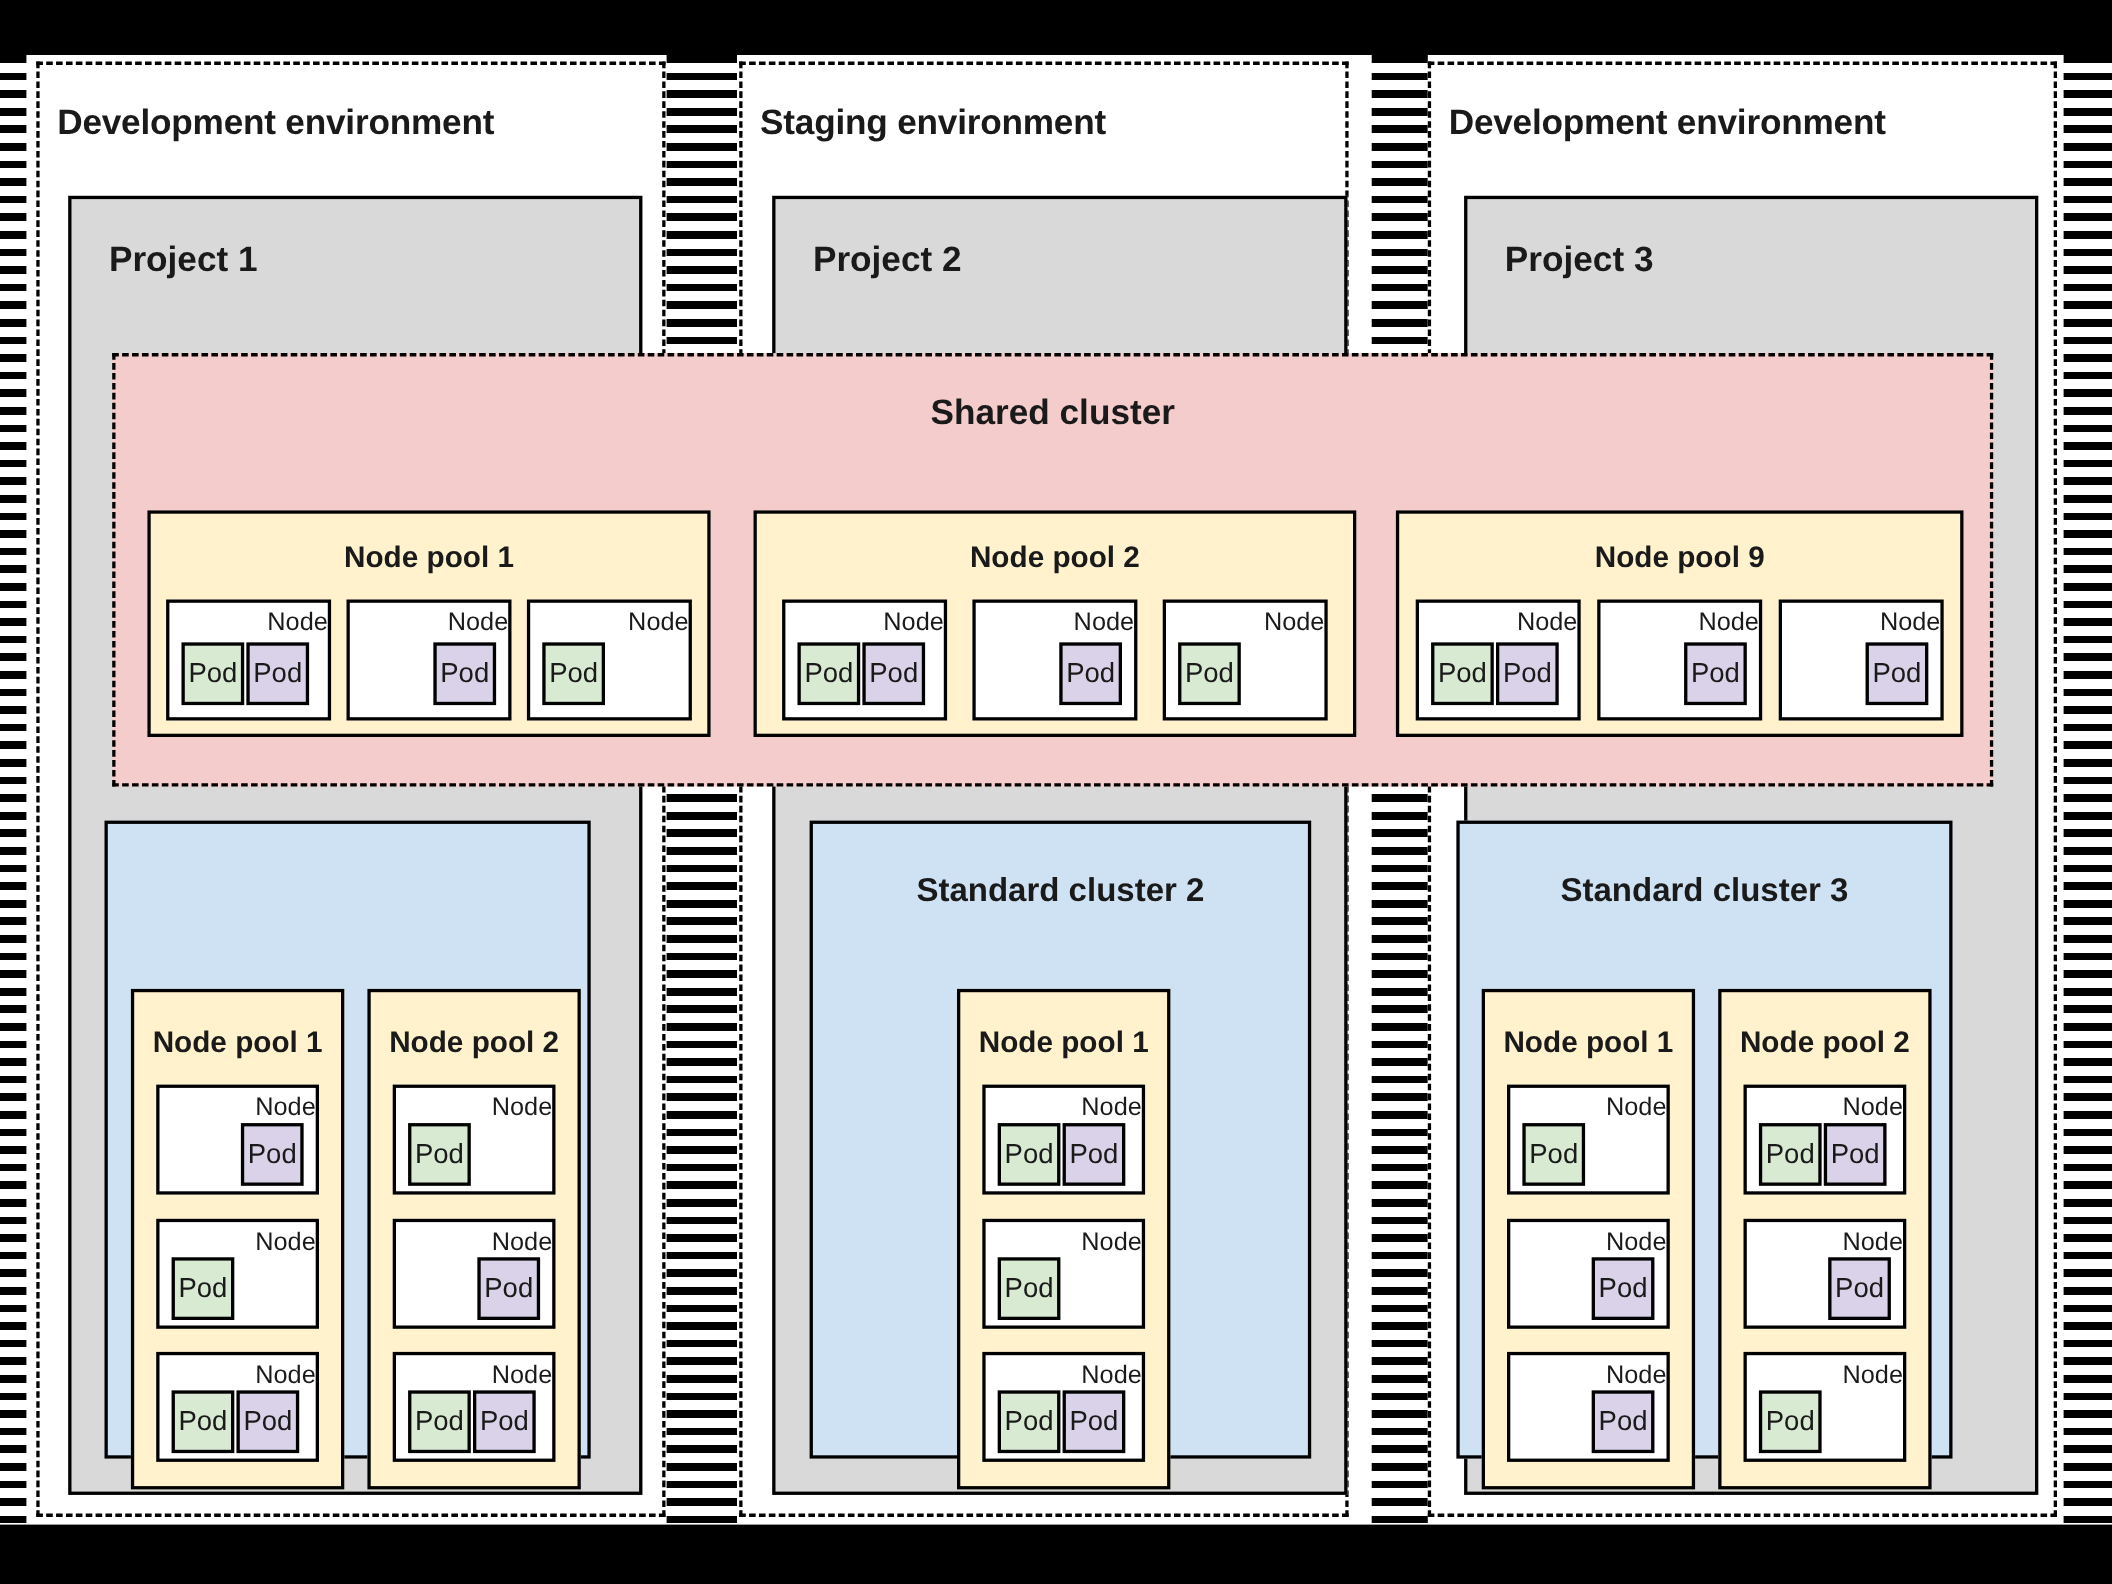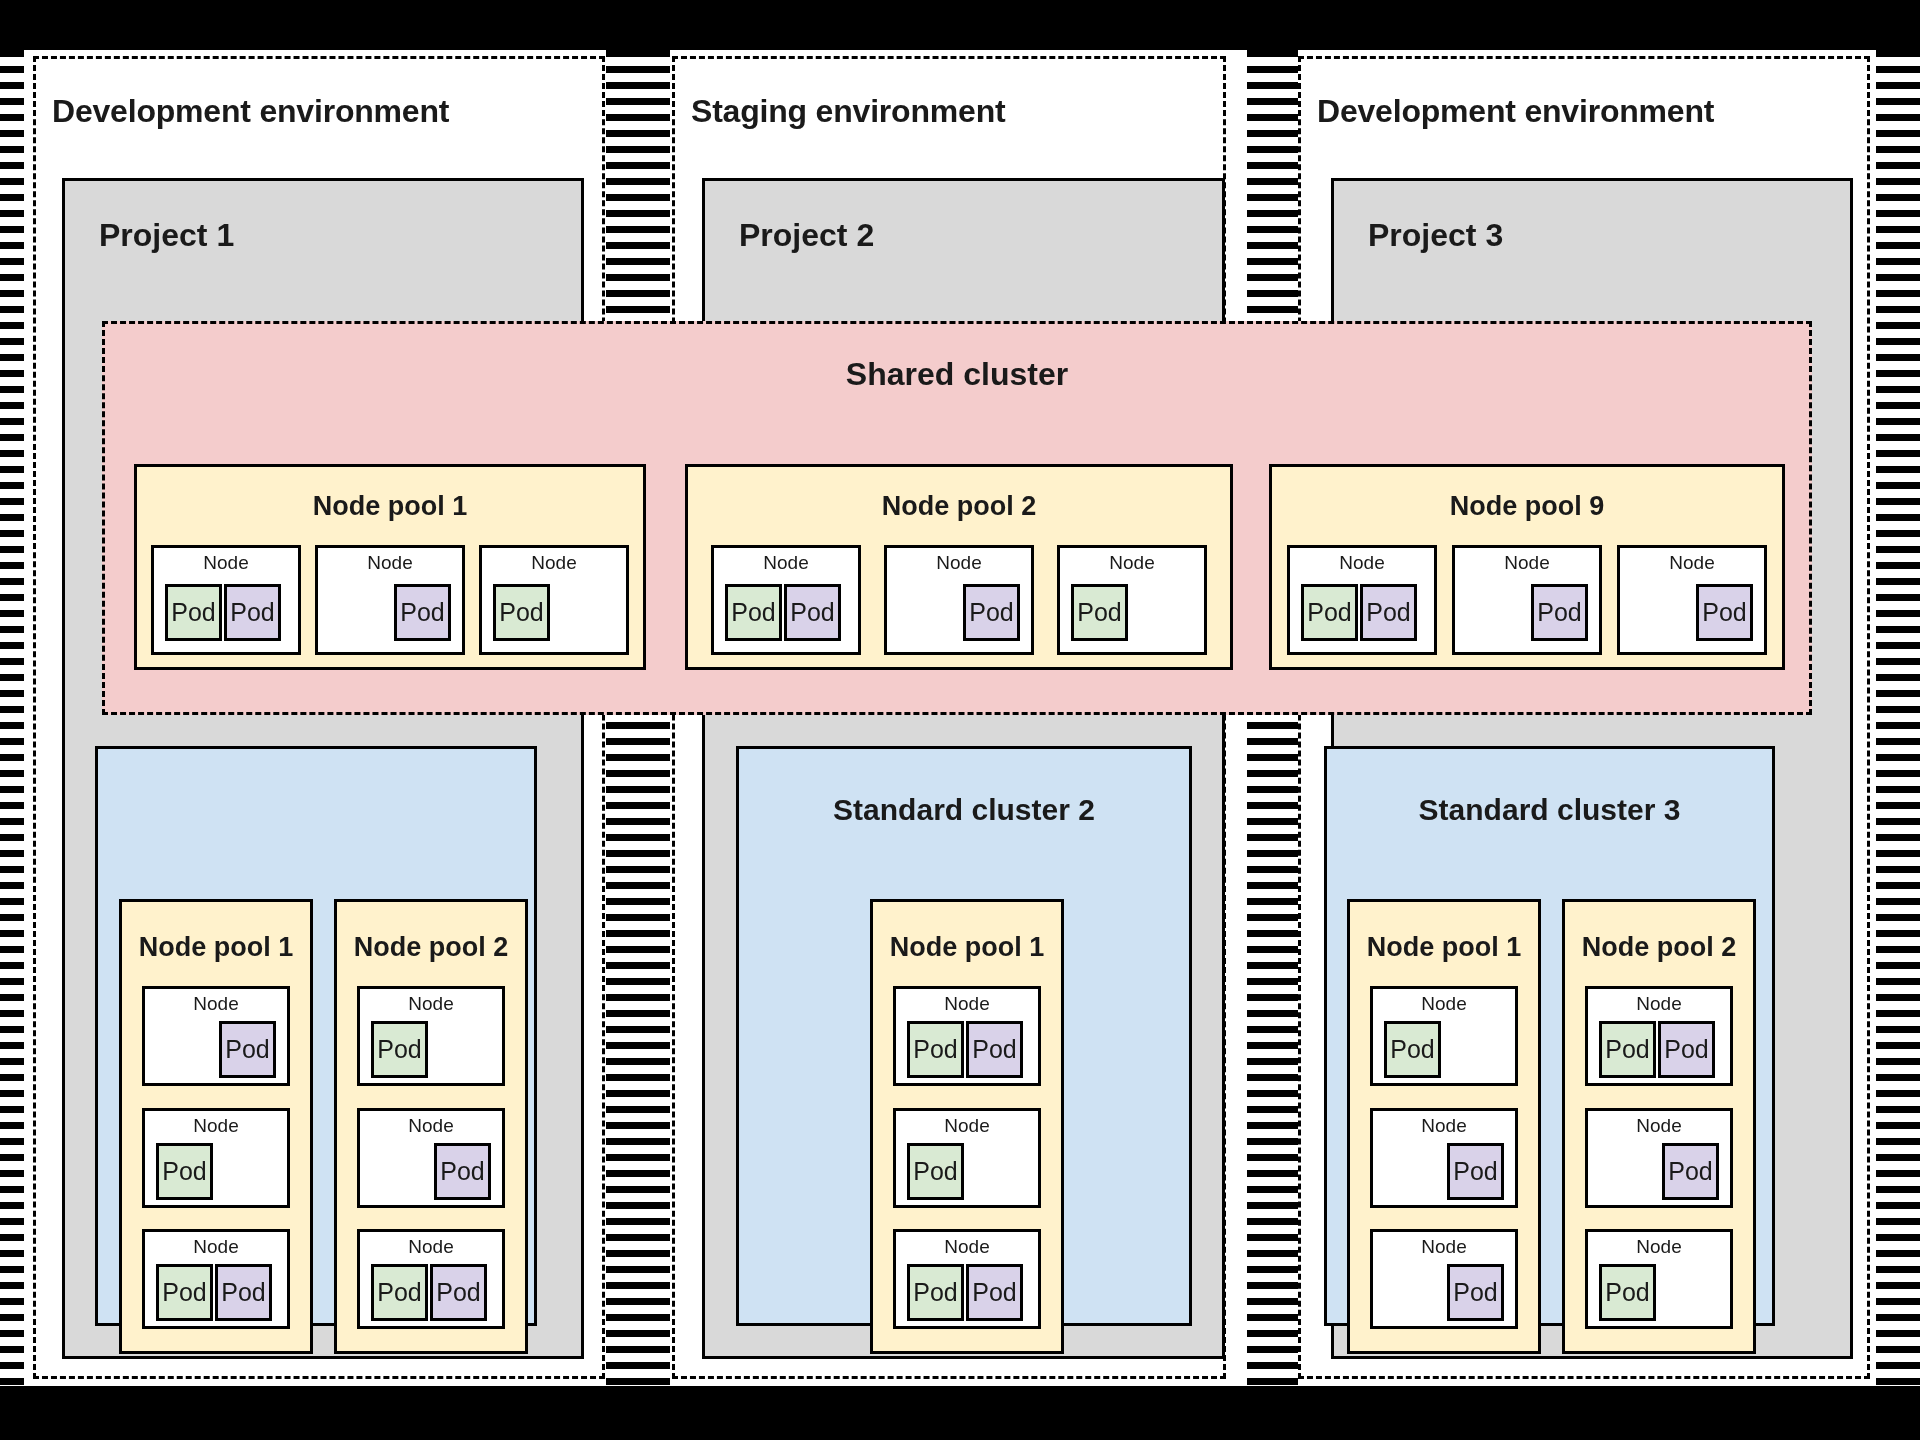--- a/index.html
+++ b/index.html
@@ -51,21 +51,21 @@
   .shared-title{position:absolute;top:32px;left:0;right:0;text-align:center;font-size:32px;font-weight:700;}
   .pool-shared{top:92px;height:206px;}
   .snp-1{left:29px;width:512px;}
   .snp-2{left:580px;width:548px;}
   .snp-3{left:1164px;width:516px;}
   .pool-shared .pool-title{top:24px;}
   .nodes-row{position:absolute;top:78px;left:0;right:0;display:flex;flex-direction:row;justify-content:space-evenly;}
   
   .node{position:relative;background:var(--node_bg,#ffffff);border:3px solid #000;box-sizing:border-box;width:148px;height:100px;}
   .nodes-row .node{width:150px;height:110px;}
-  .node-label{text-align:center;font-size:19px;margin-top:4px;}
+  .node-label{text-align:right;font-size:23px;margin-top:4px;}
   .pods{position:absolute;left:0;right:0;bottom:5px;display:flex;gap:2px;padding:0 11px;}
   .nodes-row .pods{bottom:11px;}
   .pods.align-right{justify-content:flex-end;}
   .pods.align-left{justify-content:flex-start;}
   .pod{width:57px;height:57px;border:3px solid #000;box-sizing:border-box;display:flex;align-items:center;justify-content:center;font-size:25px;}
   .pod-green{background:var(--pod_green,#d9ead3);}
   .pod-purple{background:var(--pod_purple,#d9d2e9);}
 </style>
 </head>
 <body>

